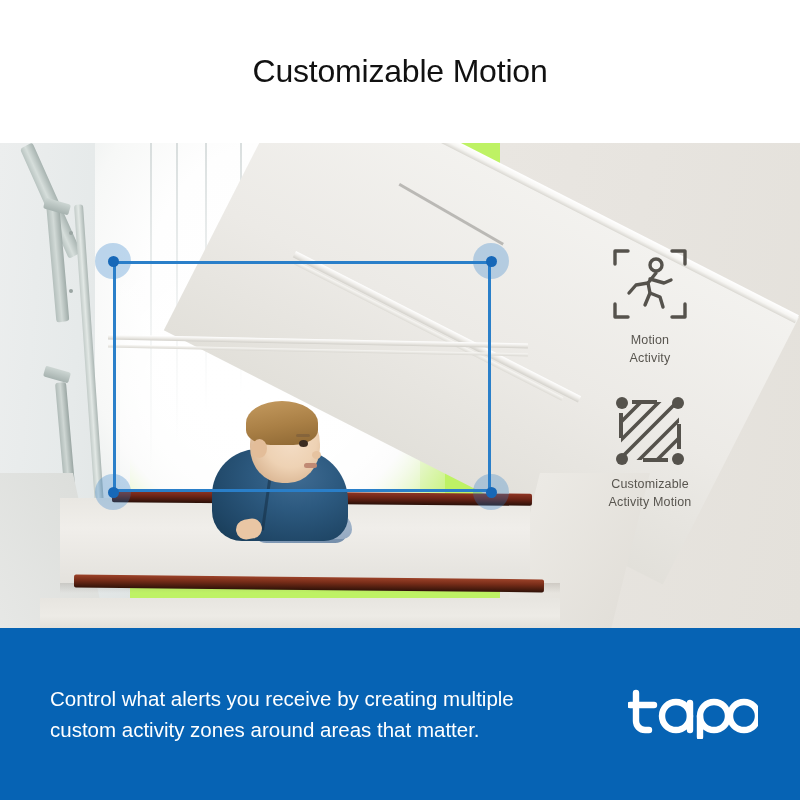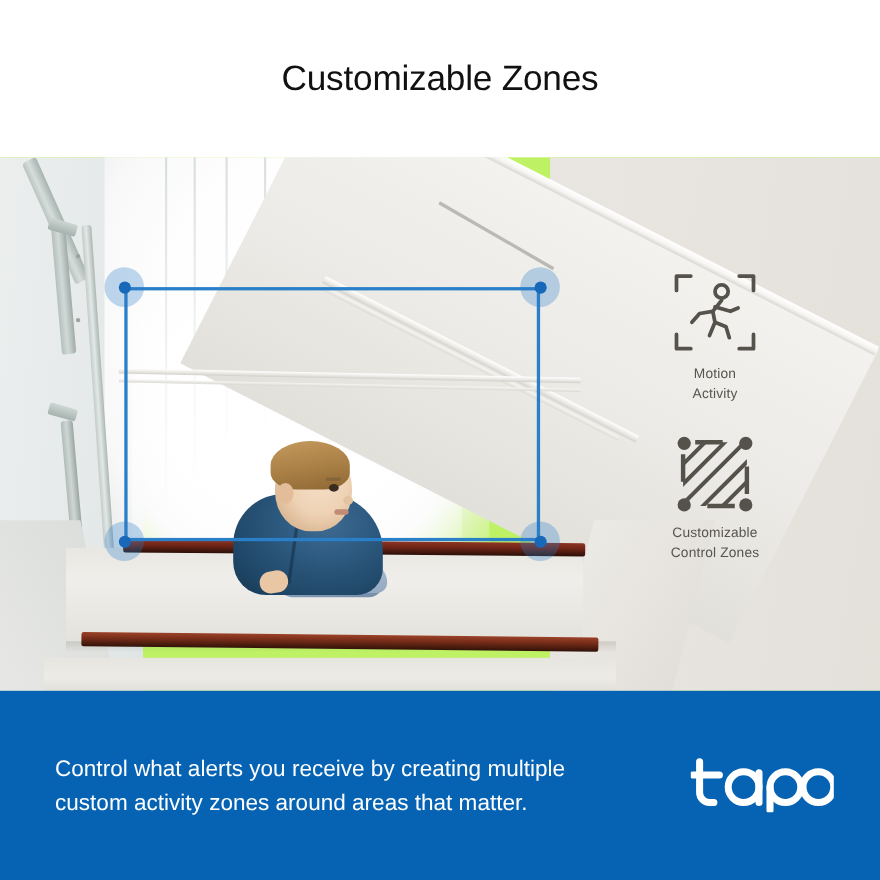--- a/index.html
+++ b/index.html
@@ -417,21 +417,21 @@
     transform: translateY(-50%);
     color: #ffffff;
   }
 </style>
 </head>
 <body>
 
 <div id="page">
 
   <div class="header">
-    <div class="header-line">Customizable Zones</div>
+    <div class="header-line">Customizable Motion</div>
   </div>
 
   <div class="photo">
 
     <div class="wall-right"></div>
     <div class="wall-left"></div>
 
     <div class="window-glow"></div>
     <div class="window-glow2"></div>
 
@@ -538,21 +538,21 @@
             <g fill="#55524c">
               <circle cx="10" cy="10" r="6"></circle>
               <circle cx="66" cy="10" r="6"></circle>
               <circle cx="10" cy="66" r="6"></circle>
               <circle cx="66" cy="66" r="6"></circle>
             </g>
           </svg>
         </div>
         <div class="feature-label">
           <span>Customizable</span><br>
-          <span>Control Zones</span>
+          <span>Activity Motion</span>
         </div>
       </div>
 
     </div>
   </div>
 
   <div class="banner">
     <div class="banner-text">Control what alerts you receive by creating multiple custom activity zones around areas that matter.</div>
     <div class="brand">
       <svg width="130" height="54" viewBox="0 0 130 54" fill="none" stroke="#ffffff" stroke-width="6.4" stroke-linecap="round">

